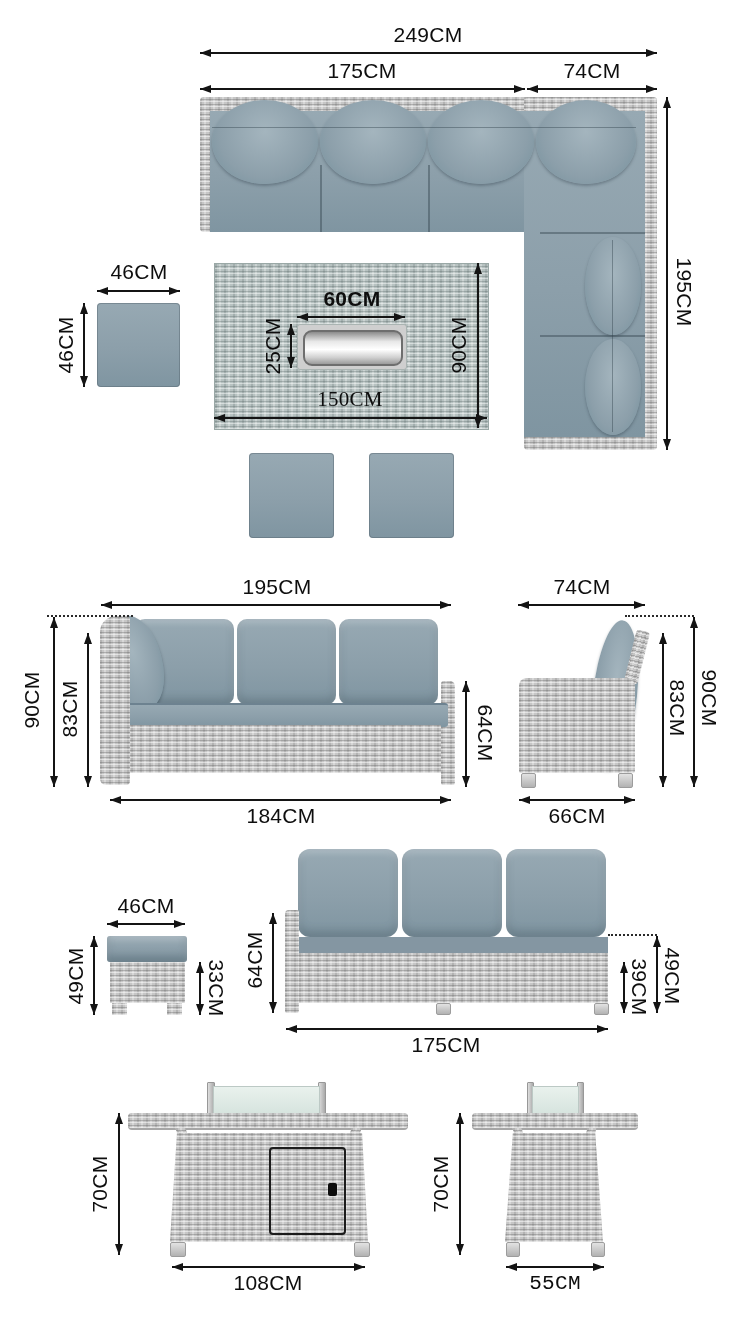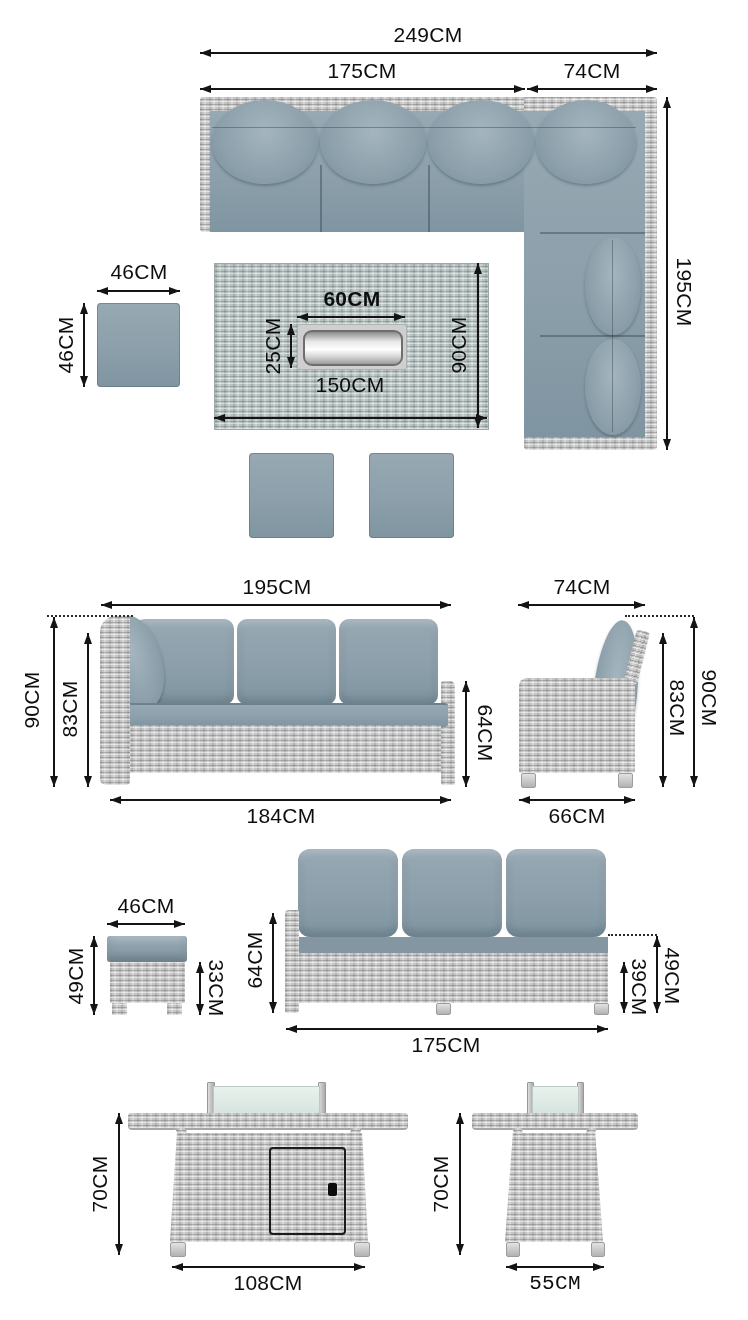--- a/index.html
+++ b/index.html
@@ -100,21 +100,21 @@
     <span class="dlab" style="left:139px;top:272px;">46CM</span>
     <div class="dim-v" style="left:83px;top:303px;height:84px;"></div>
     <span class="dlab ccw" style="left:66px;top:345px;">46CM</span>
     <div class="dim-h" style="left:297px;top:316px;width:108px;"></div>
     <span class="dlab" style="left:352px;top:299px;font-weight:bold;">60CM</span>
     <div class="dim-v" style="left:290px;top:324px;height:44px;"></div>
     <span class="dlab ccw" style="left:273px;top:346px;">25CM</span>
     <div class="dim-v" style="left:477px;top:263px;height:165px;"></div>
     <span class="dlab ccw" style="left:459px;top:345px;">90CM</span>
     <div class="dim-h" style="left:214px;top:417px;width:273px;"></div>
-    <span class="dlab" style="left:350px;top:385px;">150CM</span>
+    <span class="dlab" style="left:350px;top:399px;font-family:Liberation Serif, serif;">150CM</span>
   </div>
 
   <div>
     <div class="wicker" style="left:441px;top:681px;width:14px;height:104px;border-radius:3px 5px 2px 2px;"></div>
     <div class="cushion cushion-soft" style="left:135px;top:619px;width:99px;height:86px;border-radius:10px;"></div>
     <div class="cushion cushion-soft" style="left:237px;top:619px;width:99px;height:86px;border-radius:10px;"></div>
     <div class="cushion cushion-soft" style="left:339px;top:619px;width:99px;height:86px;border-radius:10px;"></div>
     <div class="pillow" style="left:108px;top:615px;width:54px;height:96px;transform:rotate(-14deg);border-radius:48%;"></div>
     <div class="cushion" style="left:125px;top:703px;width:323px;height:22px;border-top:2px solid #6d8290;border-radius:3px;"></div>
     <div class="wicker" style="left:113px;top:725px;width:328px;height:48px;"></div>

